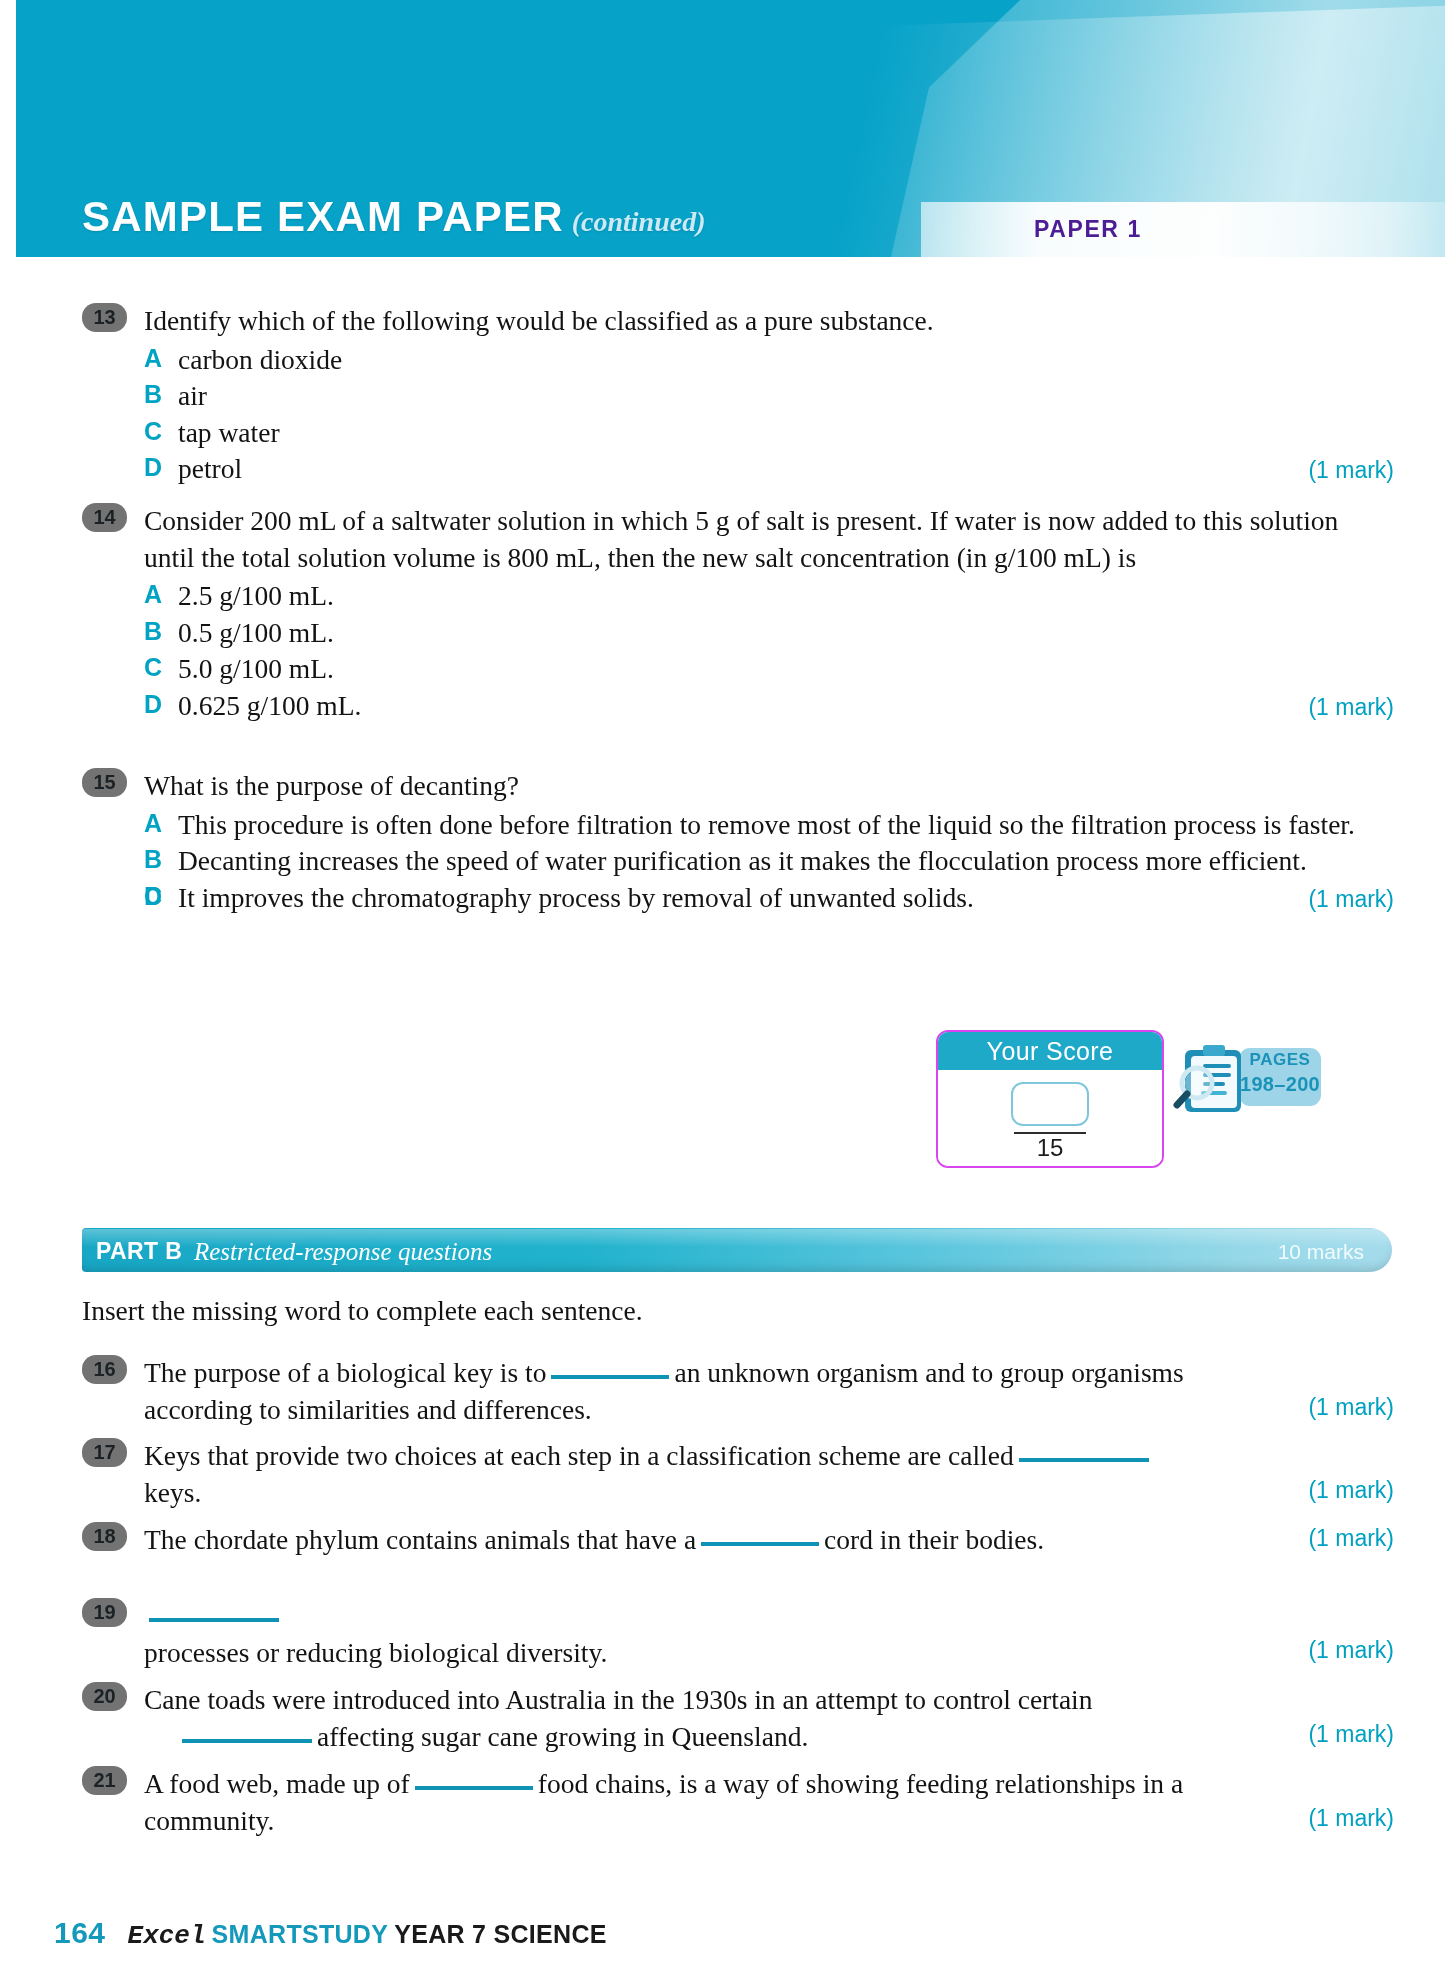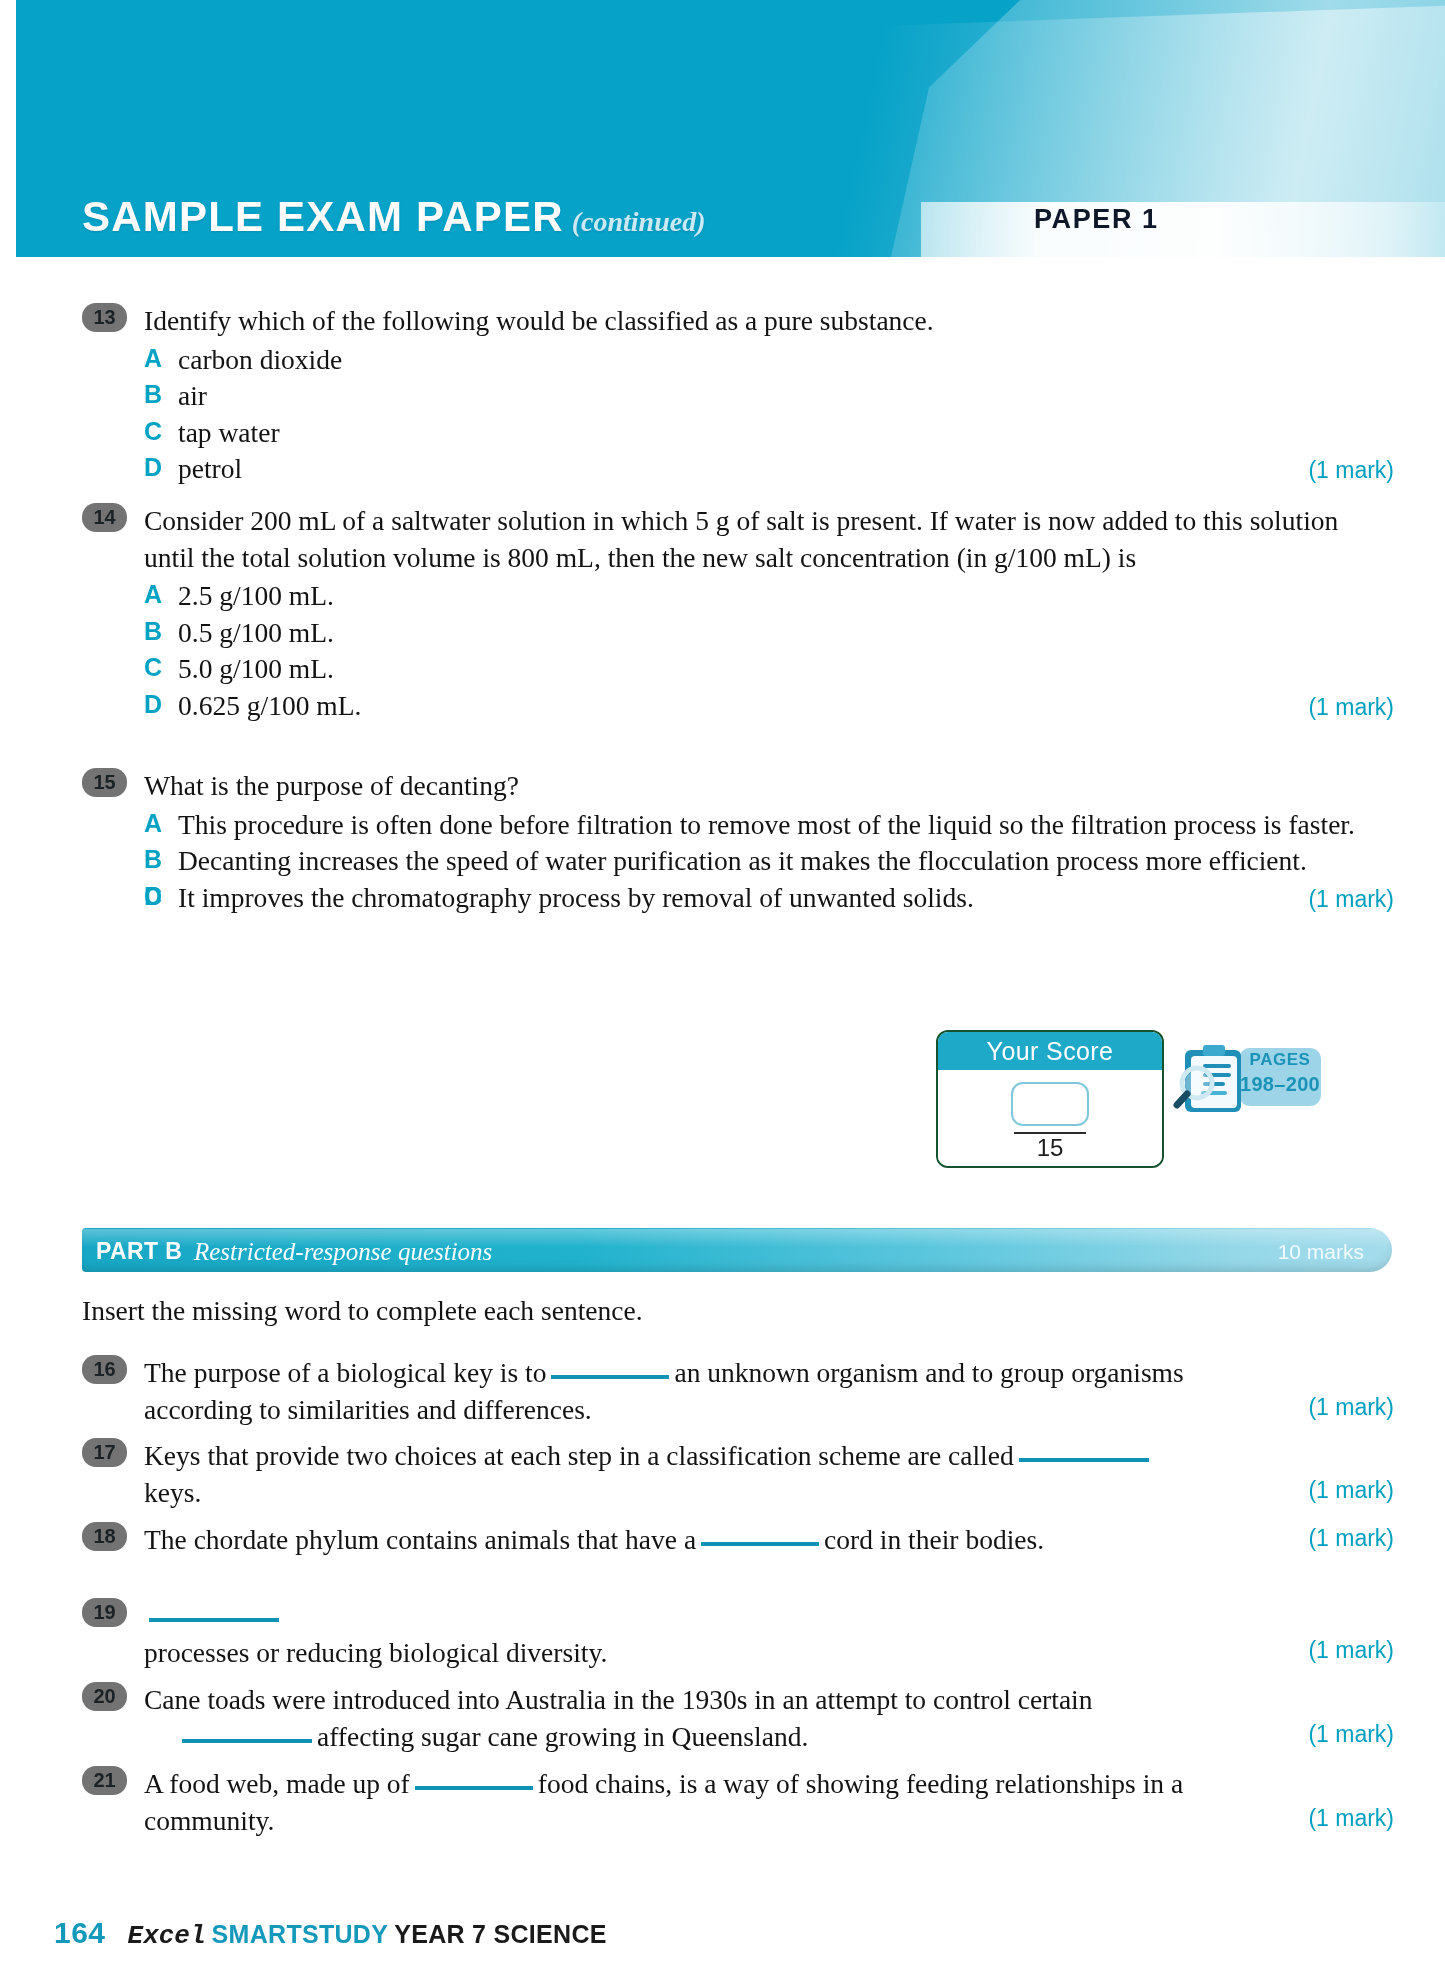--- a/index.html
+++ b/index.html
@@ -63,26 +63,26 @@
     font-family: "Liberation Serif", serif;
     font-style: italic;
     font-weight: bold;
     font-size: 28px;
     letter-spacing: 0;
     color: #cbeaf5;
     margin-left: 8px;
   }
   .header-paper {
     position: absolute;
-    left: 1018px; top: 204px;
-    font-family: "Liberation Sans", sans-serif;
-    font-weight: bold;
-    font-size: 27px;
+    left: 1018px; top: 216px;
+    font-family: "Liberation Sans", sans-serif;
+    font-weight: bold;
+    font-size: 23px;
     letter-spacing: 1.6px;
-    color: #0f172a;
+    color: #4c1d95;
     white-space: nowrap;
   }
 
   .qblock { position: relative; }
 
   .qnum {
     position: absolute;
     left: 0;
     width: 45px;
     height: 29px;
@@ -139,21 +139,21 @@
   .blank.wide { width: 130px; }
 
   
   .score-wrap {
     position: absolute;
     left: 920px; top: 1030px;
     width: 230px;
   }
   .score-box {
     width: 228px;
-    border: 2px solid #14532d;
+    border: 2px solid #d946ef;
     border-radius: 12px;
     background: #ffffff;
     overflow: hidden;
     box-shadow: 0 0 0 1px rgba(255,255,255,0.6);
   }
   .score-head {
     height: 38px;
     background: #1fa9c9;
     color: #ffffff;
     font-family: "Liberation Sans", sans-serif;

